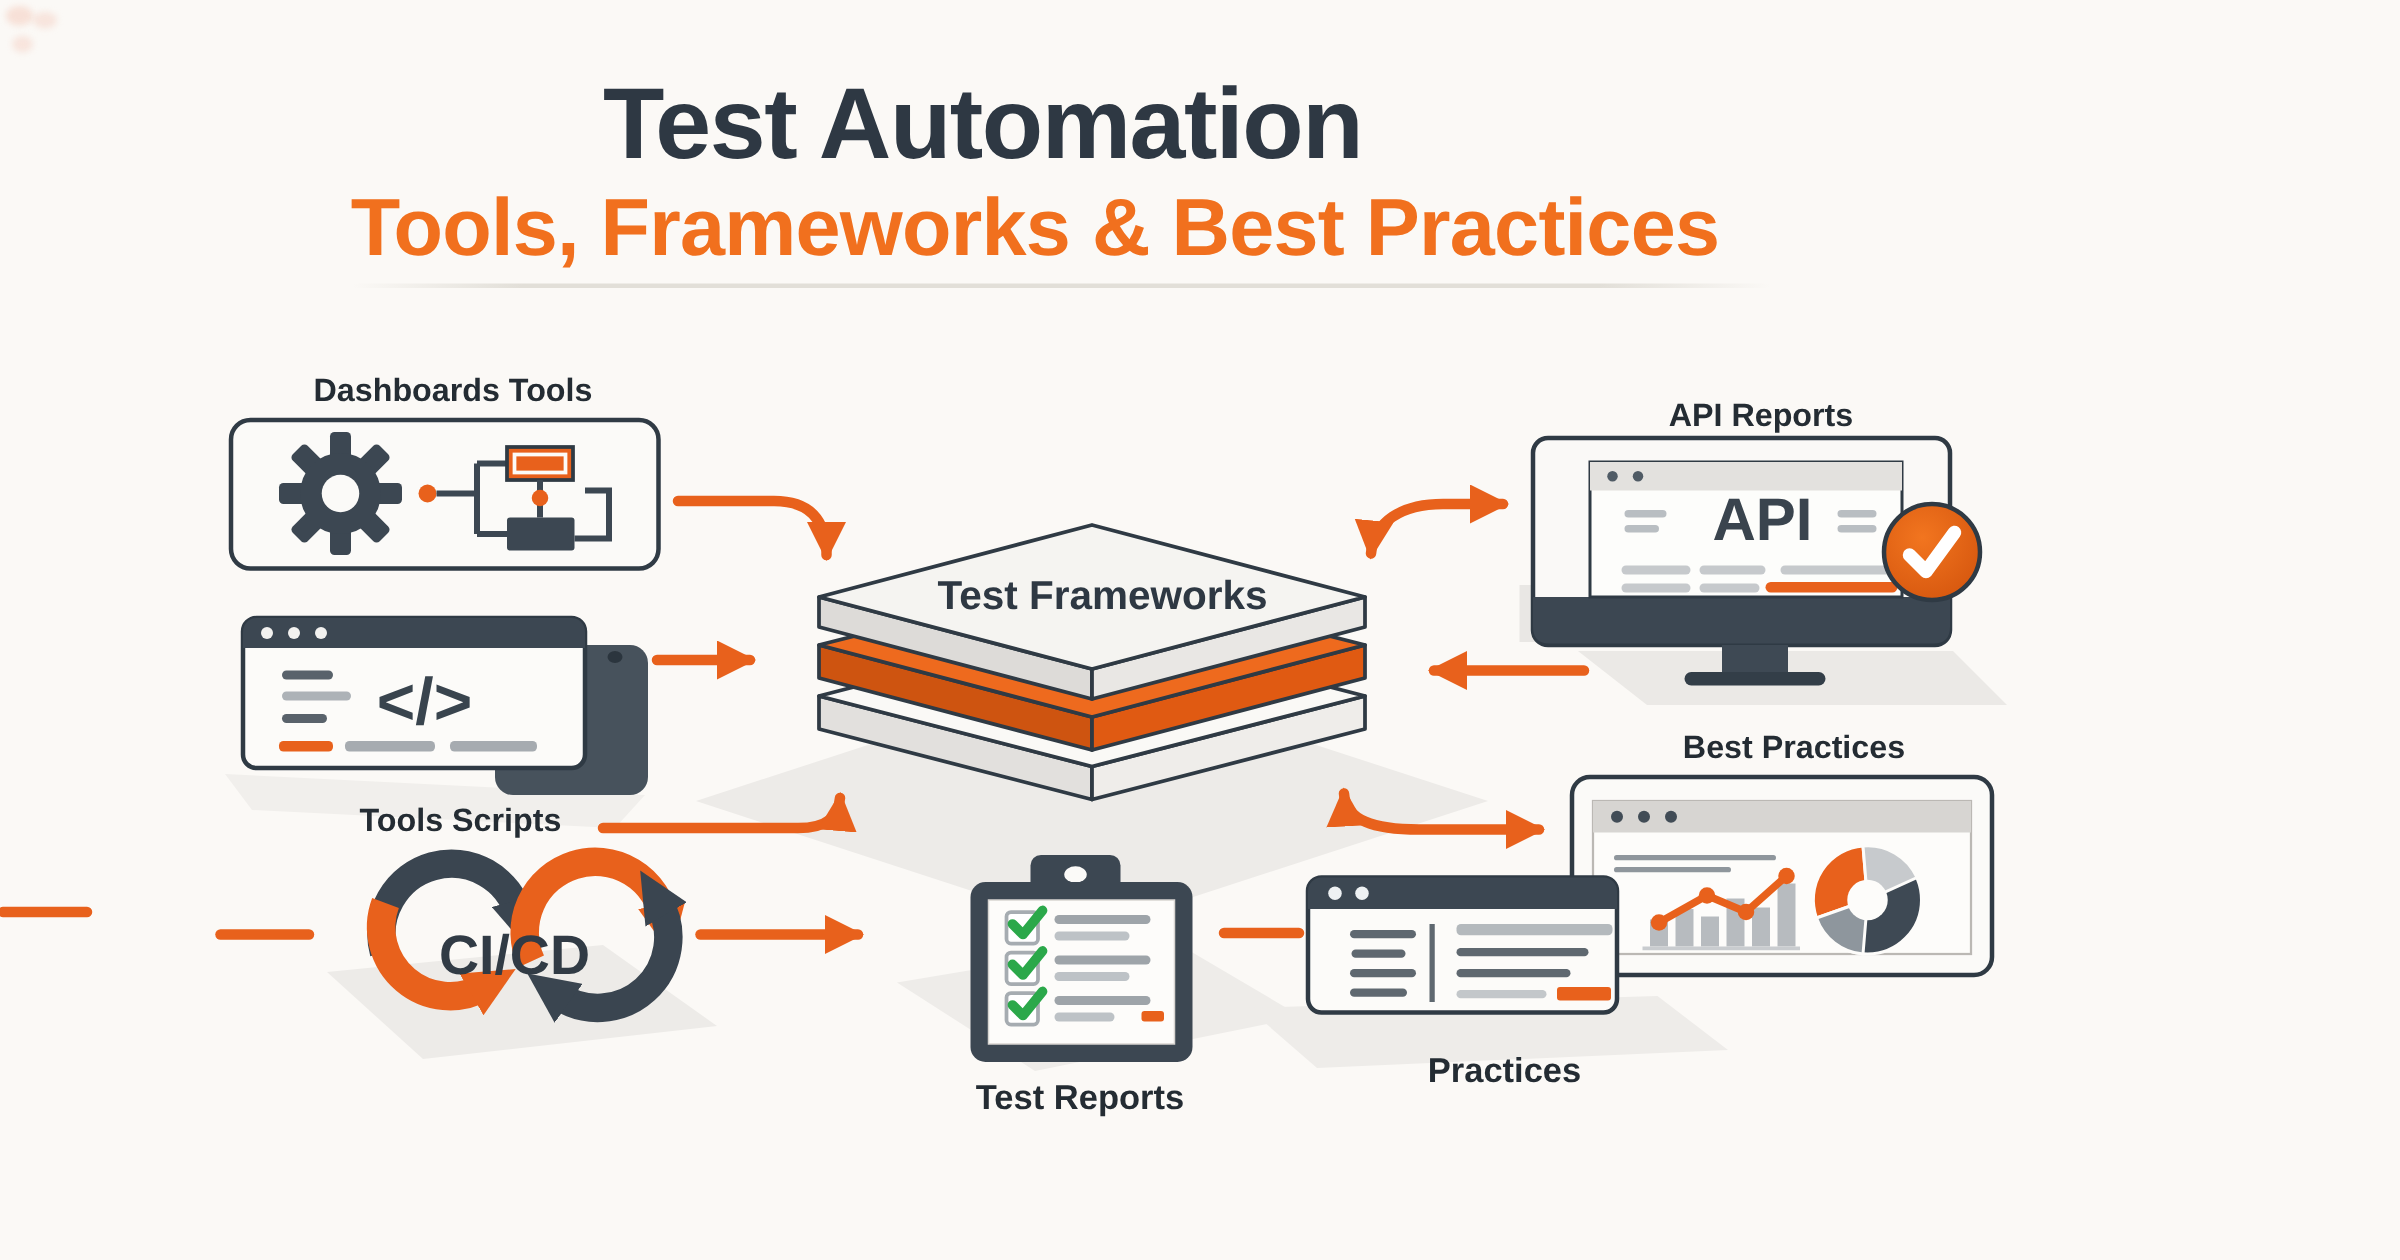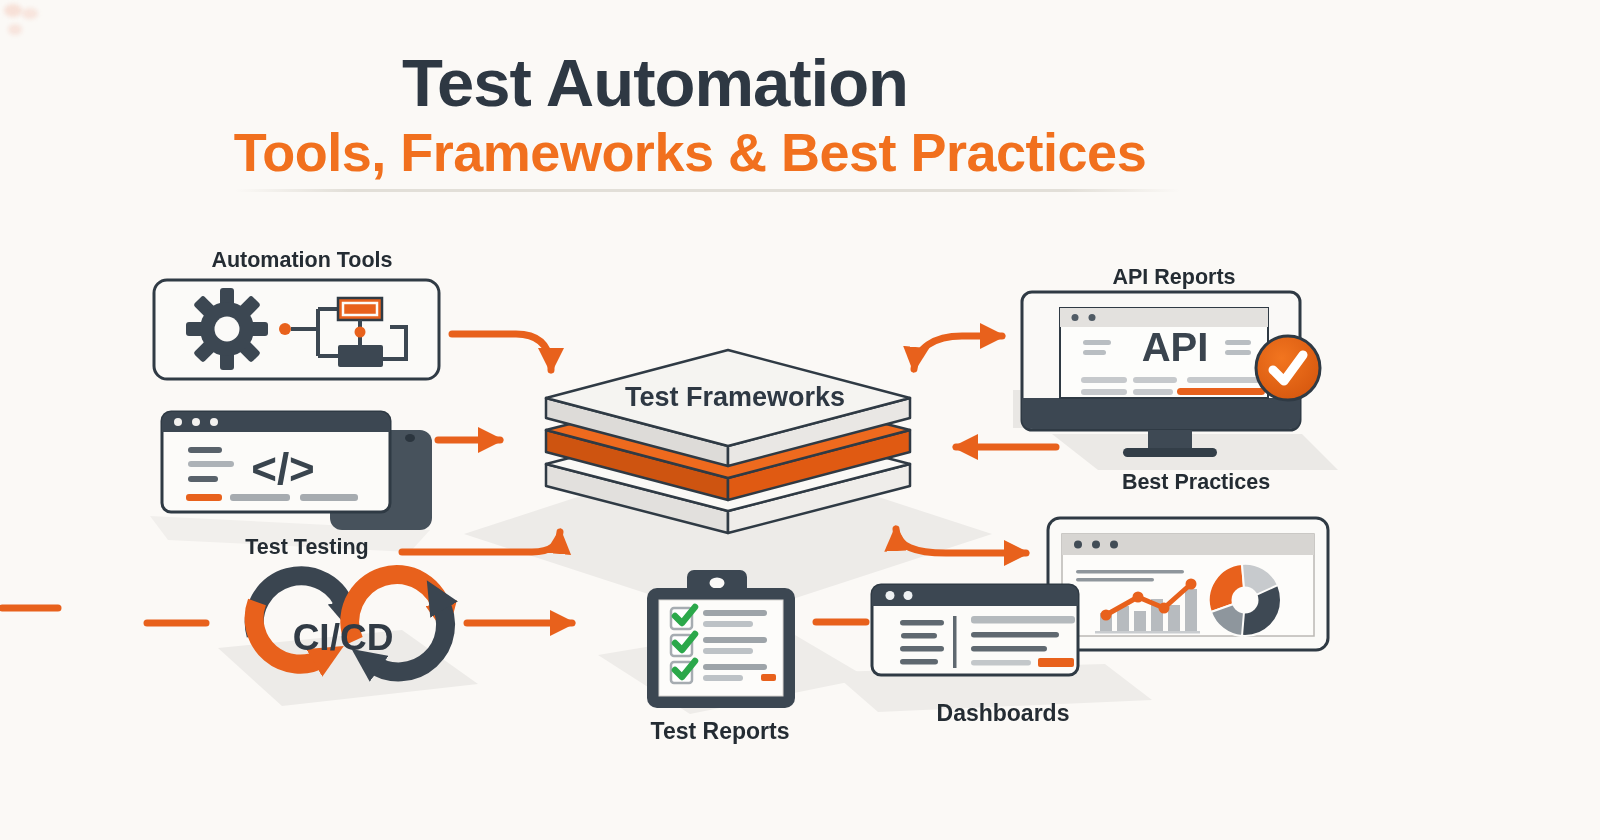--- a/index.html
+++ b/index.html
@@ -60,21 +60,21 @@
     <path d="M914,369 C916,348 934,336 962,336 H1002" marker-start="url(#oh)" marker-end="url(#oh)"></path>
     <path d="M1056,447 H956" marker-end="url(#oh)"></path>
     <path d="M896,529 C897,547 916,553 946,553 H1026" marker-start="url(#oh)" marker-end="url(#oh)"></path>
     <path d="M2,608 H58"></path>
     <path d="M147,623 H206"></path>
     <path d="M467,623 H572" marker-end="url(#oh)"></path>
     <path d="M816,622 H866"></path>
   </g>
 </svg>
 
-<div class="lbl" style="left:152px;top:248px;">Automation Tools</div>
+<div class="lbl" style="left:152px;top:248px;">Dashboards Tools</div>
 <svg class="node" style="left:152px;top:278px;" width="290" height="104">
   <rect x="2" y="2" width="285" height="99" rx="13" fill="#FBFAF8" stroke="#303B45" stroke-width="3"></rect>
   <g transform="translate(75,51)" fill="#3C4752">
     <rect x="-7" y="-41" width="14" height="82" rx="3"></rect>
     <rect x="-7" y="-41" width="14" height="82" rx="3" transform="rotate(45)"></rect>
     <rect x="-7" y="-41" width="14" height="82" rx="3" transform="rotate(90)"></rect>
     <rect x="-7" y="-41" width="14" height="82" rx="3" transform="rotate(135)"></rect>
     <circle r="27"></circle>
     <circle r="12.5" fill="#FBFAF8"></circle>
   </g>
@@ -106,21 +106,21 @@
     <rect x="33" y="56" width="46" height="6" rx="3" fill="#ADB2B7"></rect>
     <rect x="33" y="71" width="30" height="6" rx="3" fill="#59626B"></rect>
   </g>
   <text x="128" y="63" text-anchor="middle" dominant-baseline="central" font-size="44" font-weight="800" fill="#39444E">&lt;/&gt;</text>
   <g>
     <rect x="31" y="89" width="36" height="7" rx="3" fill="#E8611C"></rect>
     <rect x="75" y="89" width="60" height="7" rx="3" fill="#A6ABB0"></rect>
     <rect x="145" y="89" width="58" height="7" rx="3" fill="#A6ABB0"></rect>
   </g>
 </svg>
-<div class="lbl" style="left:157px;top:535px;">Test Testing</div>
+<div class="lbl" style="left:157px;top:535px;">Tools Scripts</div>
 
 <svg class="node" style="left:170px;top:555px;" width="360" height="160">
   <defs>
     <marker id="rd" markerUnits="userSpaceOnUse" markerWidth="34" markerHeight="32" refX="10" refY="16" orient="auto-start-reverse">
       <path d="M0,0 L34,16 L0,32 Z" fill="#3A4550"></path>
     </marker>
     <marker id="ro" markerUnits="userSpaceOnUse" markerWidth="34" markerHeight="32" refX="10" refY="16" orient="auto-start-reverse">
       <path d="M0,0 L34,16 L0,32 Z" fill="#E8611C"></path>
     </marker>
   </defs>
@@ -183,21 +183,21 @@
     <rect x="76" y="104" width="46" height="6" rx="3"></rect>
       <rect x="128" y="104" width="40" height="6" rx="3"></rect>
   </g>
   <rect x="172" y="103" width="88" height="7" rx="3.5" fill="#E8611C"></rect>
   <g>
     <circle cx="283" cy="83" r="32" fill="url(#badge)" stroke="#2F3A44" stroke-width="3"></circle>
     <path d="M268,85 L279,96 L298,70" stroke="#FFFFFF" stroke-width="9" fill="none" stroke-linecap="round" stroke-linejoin="round"></path>
   </g>
 </svg>
 
-<div class="lbl" style="left:1046px;top:470px;">Best Practices</div>
+<div class="lbl" style="left:1046px;top:486px;">Best Practices</div>
 <svg class="node" style="left:1040px;top:512px;" width="300" height="148">
   <rect x="8" y="6" width="280" height="132" rx="12" fill="#FBFAF8" stroke="#2F3A44" stroke-width="3"></rect>
   <rect x="22" y="22" width="252" height="102" fill="#FDFCFA" stroke="#BBB8B4" stroke-width="1.5"></rect>
   <rect x="22" y="22" width="252" height="21" fill="#D7D5D2"></rect>
   <g fill="#414C56">
     <circle cx="38" cy="32.5" r="4"></circle>
       <circle cx="56" cy="32.5" r="4"></circle>
       <circle cx="74" cy="32.5" r="4"></circle>
   </g>
   <g fill="#8F969C">
@@ -274,17 +274,17 @@
     <rect x="103" y="46" width="3.5" height="52"></rect>
   </g>
   <g>
     <rect x="121" y="46" width="104" height="7.5" rx="3" fill="#B4B9BD"></rect>
     <rect x="121" y="62" width="88" height="5.5" rx="2.75" fill="#5F6870"></rect>
     <rect x="121" y="76" width="76" height="5.5" rx="2.75" fill="#5F6870"></rect>
     <rect x="121" y="90" width="60" height="5.5" rx="2.75" fill="#C3C7CA"></rect>
     <rect x="188" y="88" width="36" height="9" rx="2" fill="#E8611C"></rect>
   </g>
 </svg>
-<div class="lbl big" style="left:853px;top:700px;">Dashboards</div>
+<div class="lbl big" style="left:853px;top:700px;">Practices</div>
 
 <div id="title">Test Automation</div>
 <div id="subtitle">Tools, Frameworks &amp; Best Practices</div>
 <div id="divider"></div>
 
 </body></html>

